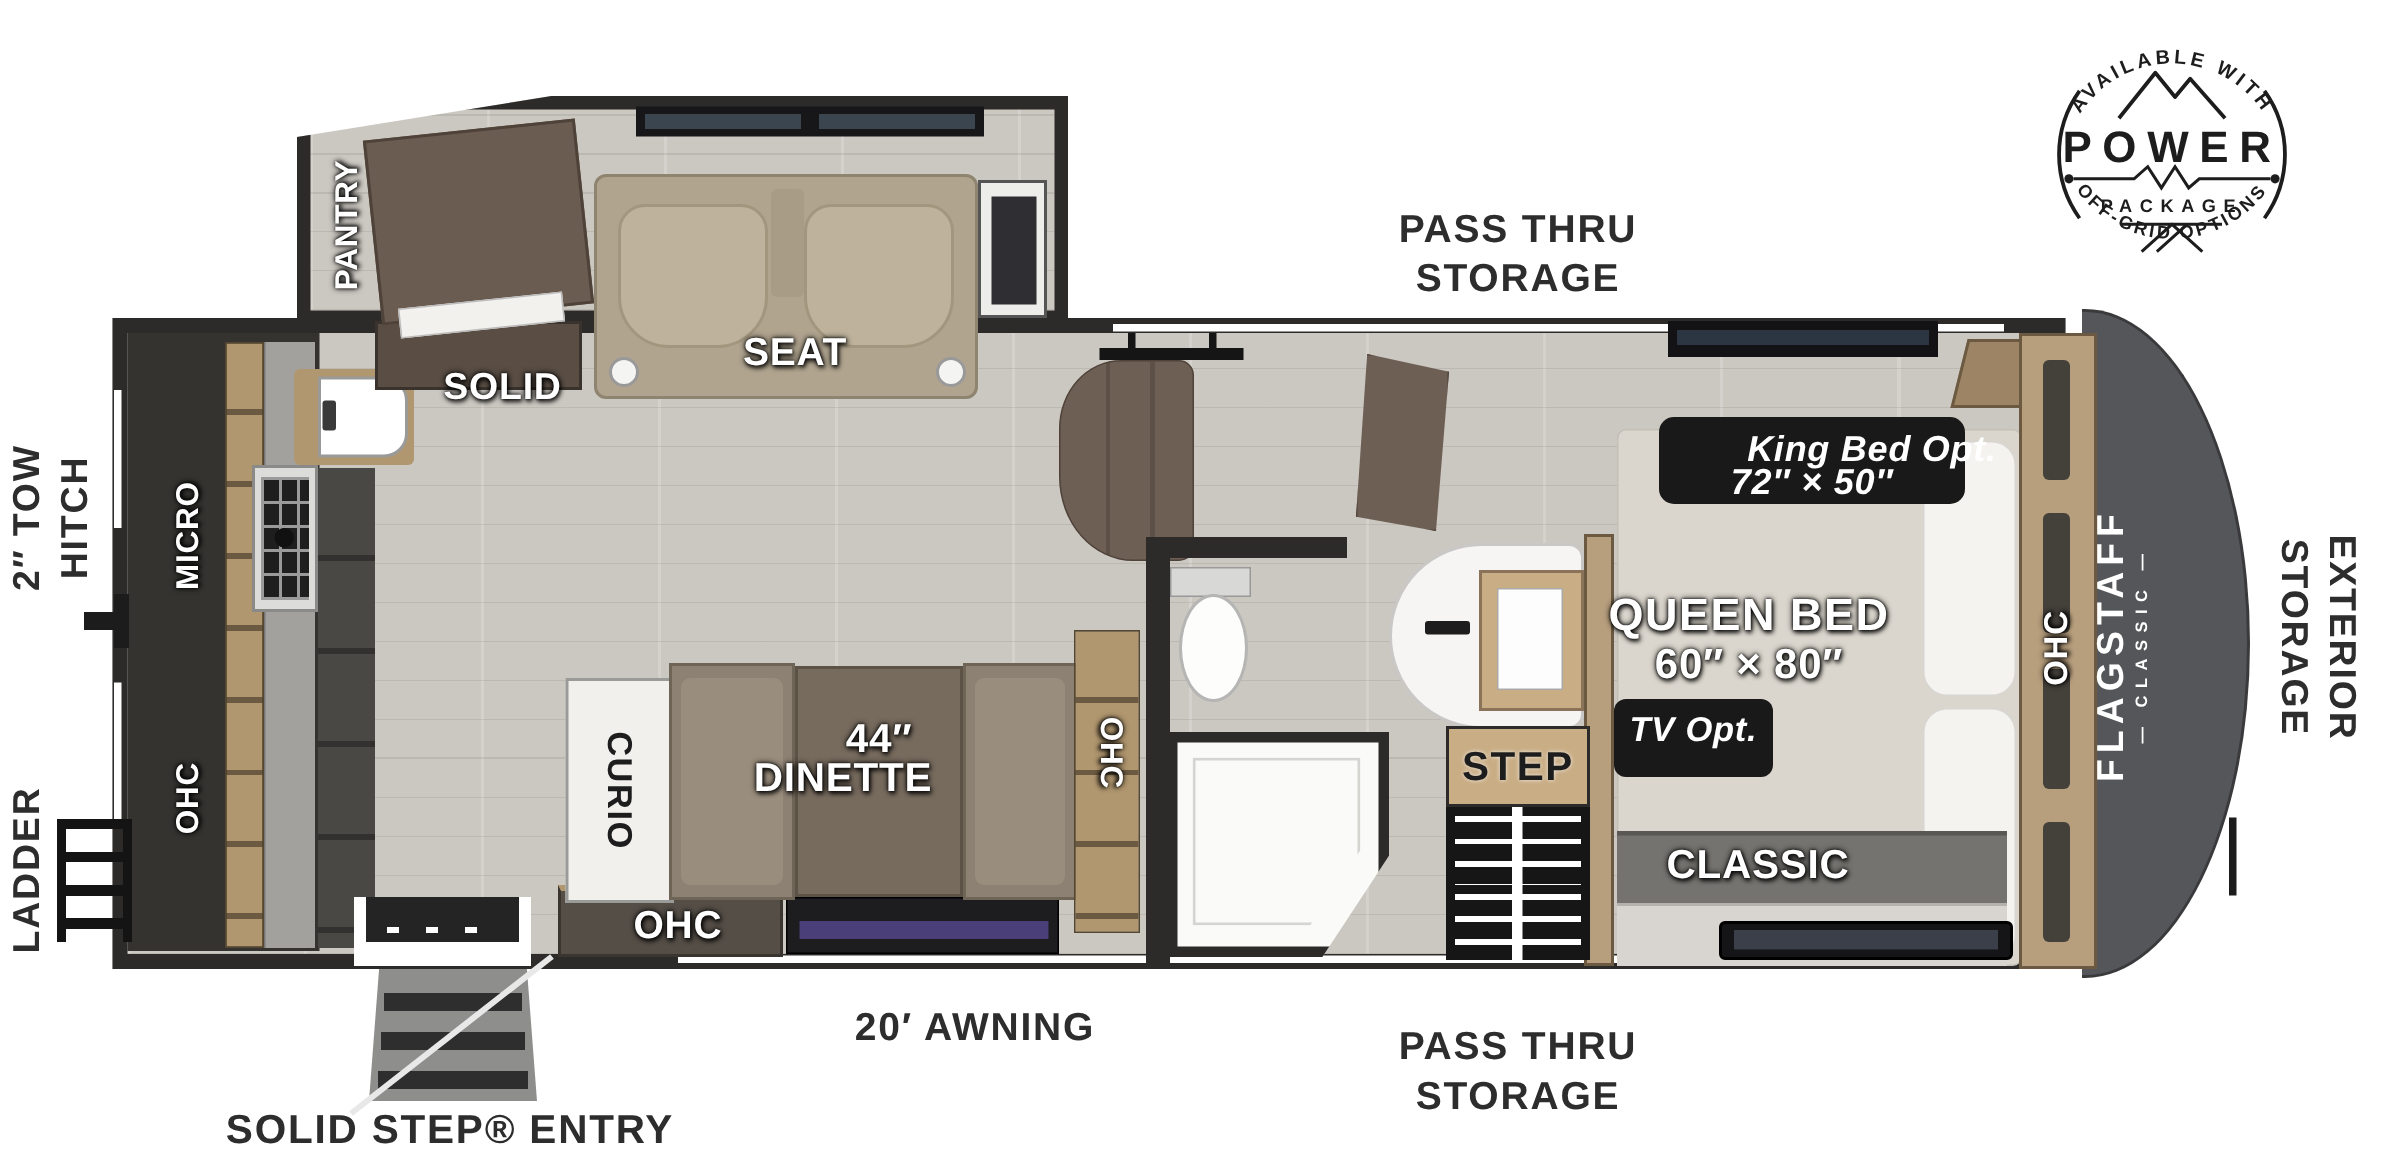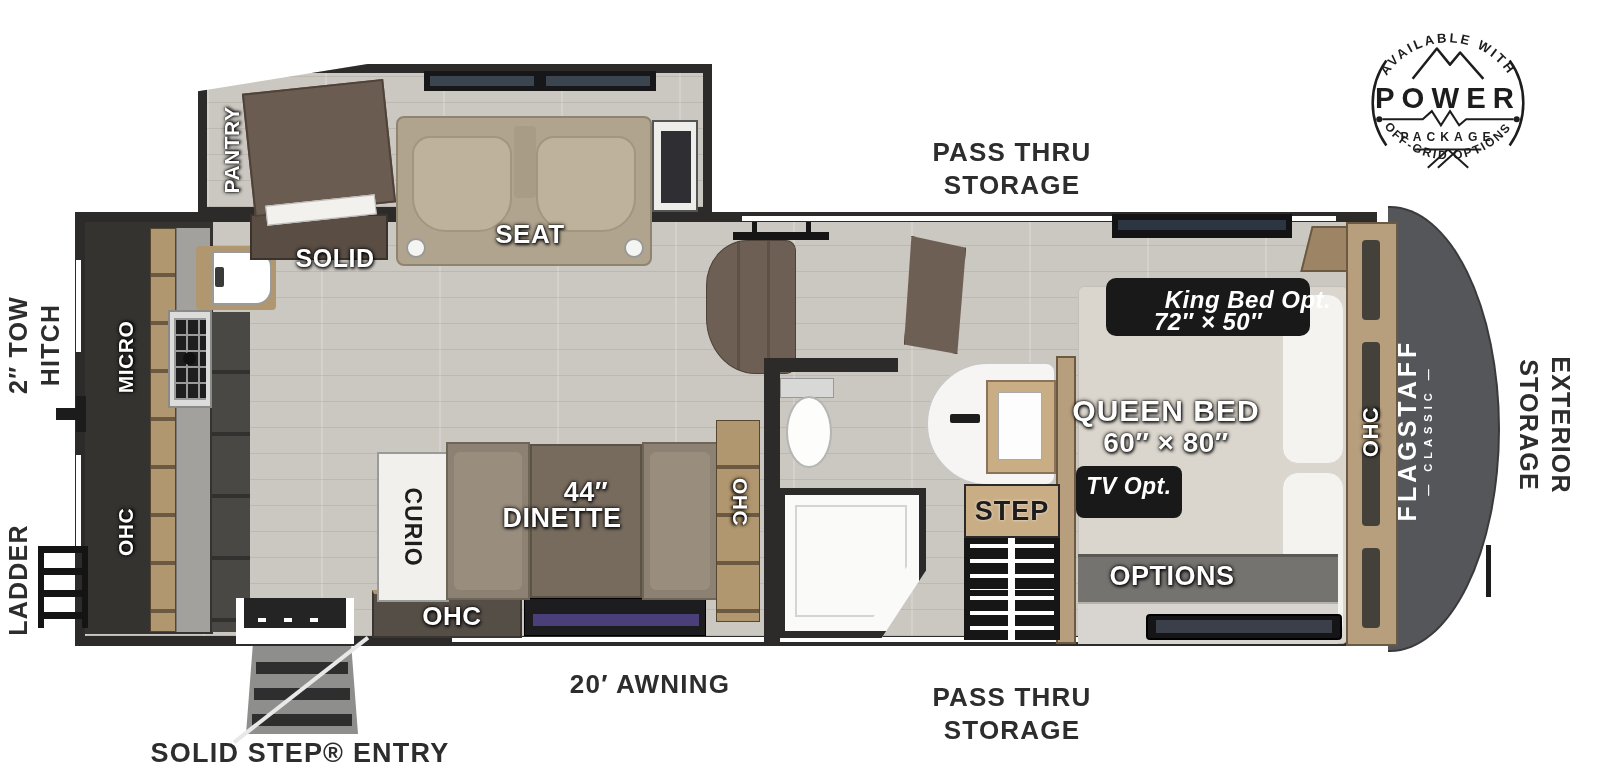--- a/index.html
+++ b/index.html
@@ -145,21 +145,21 @@
     <div class="abs wlab" style="left:0;top:9px;width:240px;font-size:24px;font-style:italic;text-shadow:none;padding-left:44px;">King Bed Opt.</div>
     <div class="abs wlab" style="left:0;top:31px;width:204px;font-size:24px;font-style:italic;text-shadow:none;">72″ × 50″</div>
   </div>
   <div class="abs wlab" style="left:1046px;top:394px;width:240px;font-size:30px;letter-spacing:1px;">QUEEN BED</div>
   <div class="abs wlab" style="left:1066px;top:427px;width:200px;font-size:28px;">60″ × 80″</div>
   <div class="abs" style="left:1076px;top:466px;width:106px;height:52px;background:var(--badge-black,#191919);border-radius:8px;">
     <div class="abs wlab" style="left:0;top:8px;width:106px;font-size:23px;font-style:italic;text-shadow:none;">TV Opt.</div>
   </div>
 
   <div class="abs" style="left:1078px;top:554px;width:260px;height:48px;background:#75736f;border-top:3px solid #5a5855;"></div>
-  <div class="abs wlab" style="left:1052px;top:561px;width:240px;font-size:27px;">OPTIONS</div>
+  <div class="abs wlab" style="left:1052px;top:561px;width:240px;font-size:27px;">CLASSIC</div>
   <div class="abs" style="left:1078px;top:602px;width:260px;height:42px;background:#d8d5d0;border-top:2px solid #b5b2ac;"></div>
   <div class="abs" style="left:1146px;top:614px;width:196px;height:26px;background:#151517;border:2px solid #000;border-radius:4px;">
     <div class="abs" style="left:8px;top:4px;width:176px;height:13px;background:#3a3f4a;"></div>
   </div>
 
   <div class="abs" style="left:1388px;top:206px;width:112px;height:446px;background:var(--cap,#55565a);border:2px solid #3a3a3c;border-left:none;border-radius:0 110px 110px 0 / 0 223px 223px 0;"></div>
   <div class="abs" style="left:1486px;top:545px;width:5px;height:52px;background:#1c1c1c;"></div>
   <div class="abs" style="left:1346px;top:222px;width:52px;height:424px;background:var(--front-wood,#b79e7d);border:2px solid #6b5a41;">
     <div class="abs" style="left:14px;top:16px;width:18px;height:80px;background:#44403a;border-radius:4px;"></div>
     <div class="abs" style="left:14px;top:118px;width:18px;height:80px;background:#44403a;border-radius:4px;"></div>

